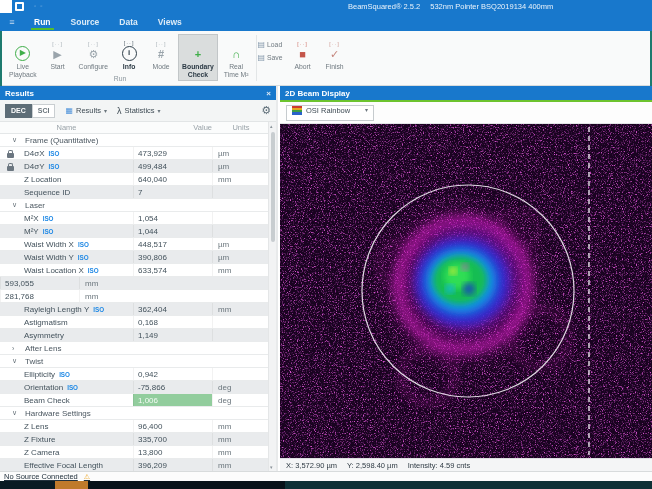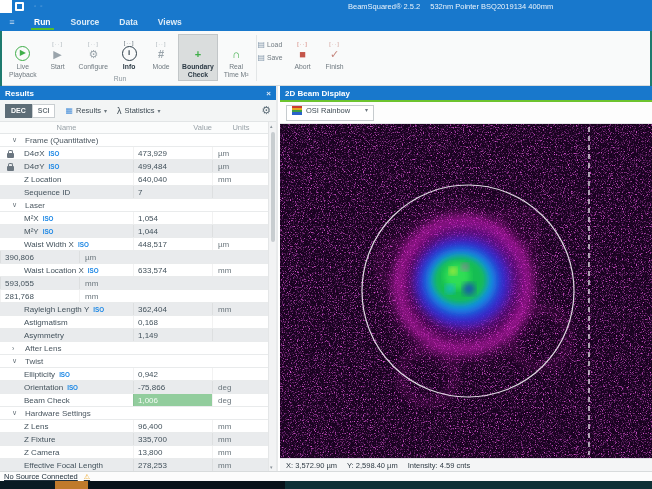--- a/index.html
+++ b/index.html
@@ -301,20 +301,24 @@
       </div>
       <div class="trow data">
         <div class="cell c-name">
           <span>Waist Width X</span>
           <span class="iso">ISO</span>
         </div>
         <div class="cell c-value">448,517</div>
         <div class="cell c-units">µm</div>
       </div>
       <div class="trow data striped">
+        <div class="cell c-name">
+          <span>Waist Width Y</span>
+          <span class="iso">ISO</span>
+        </div>
         <div class="cell c-value">390,806</div>
         <div class="cell c-units">µm</div>
       </div>
       <div class="trow data">
         <div class="cell c-name">
           <span>Waist Location X</span>
           <span class="iso">ISO</span>
         </div>
         <div class="cell c-value">633,574</div>
         <div class="cell c-units">mm</div>
@@ -402,21 +406,21 @@
         <div class="cell c-name">
           <span>Z Camera</span>
         </div>
         <div class="cell c-value">13,800</div>
         <div class="cell c-units">mm</div>
       </div>
       <div class="trow data striped">
         <div class="cell c-name">
           <span>Effective Focal Length</span>
         </div>
-        <div class="cell c-value">278,253</div>
+        <div class="cell c-value">396,209</div>
         <div class="cell c-units">mm</div>
       </div>
     </div>
   <div class="scrollbar">
     <span class="up">▴</span>
     <span class="thumb"></span>
     <span class="down">▾</span>
   </div>
 </div>
 

